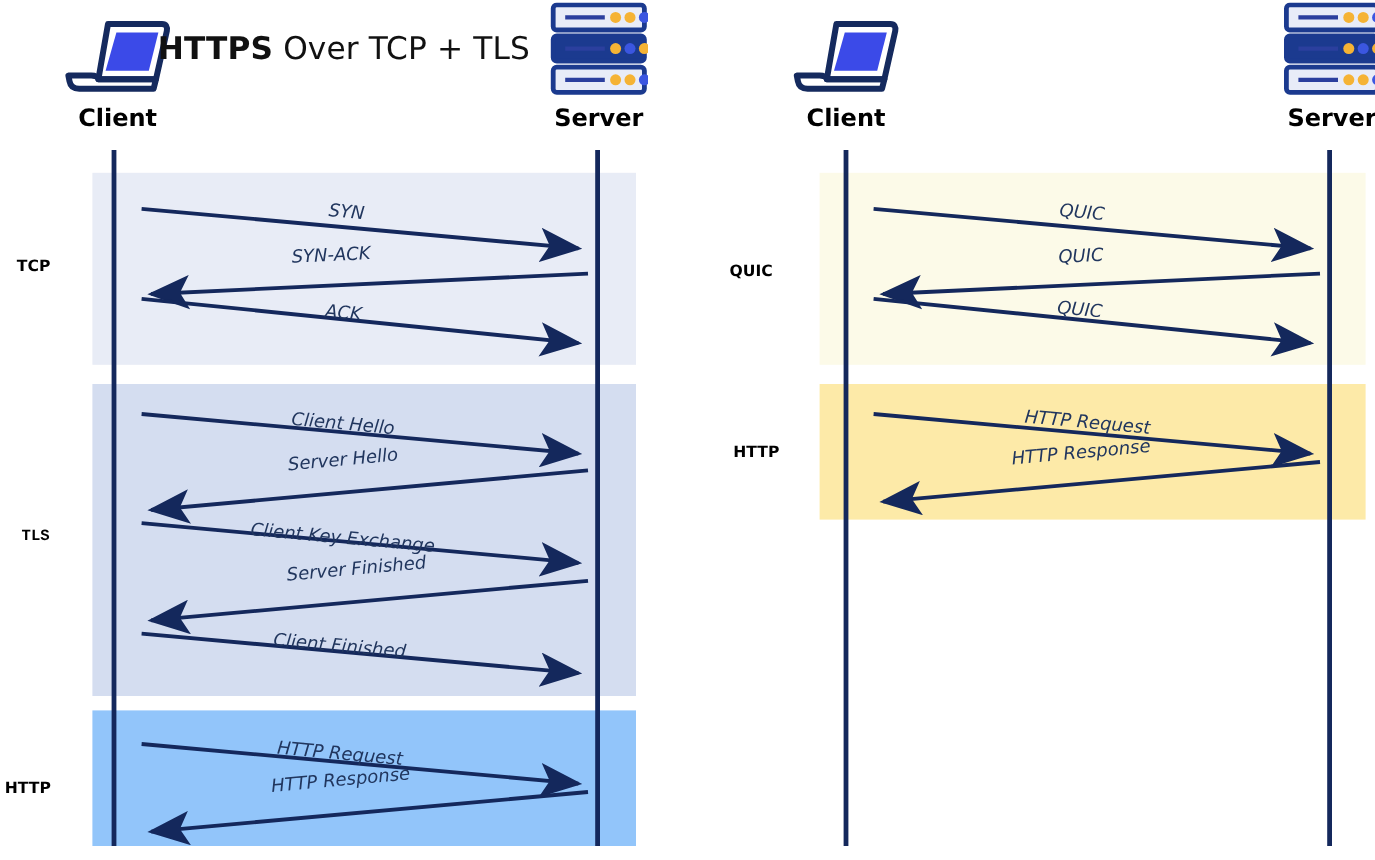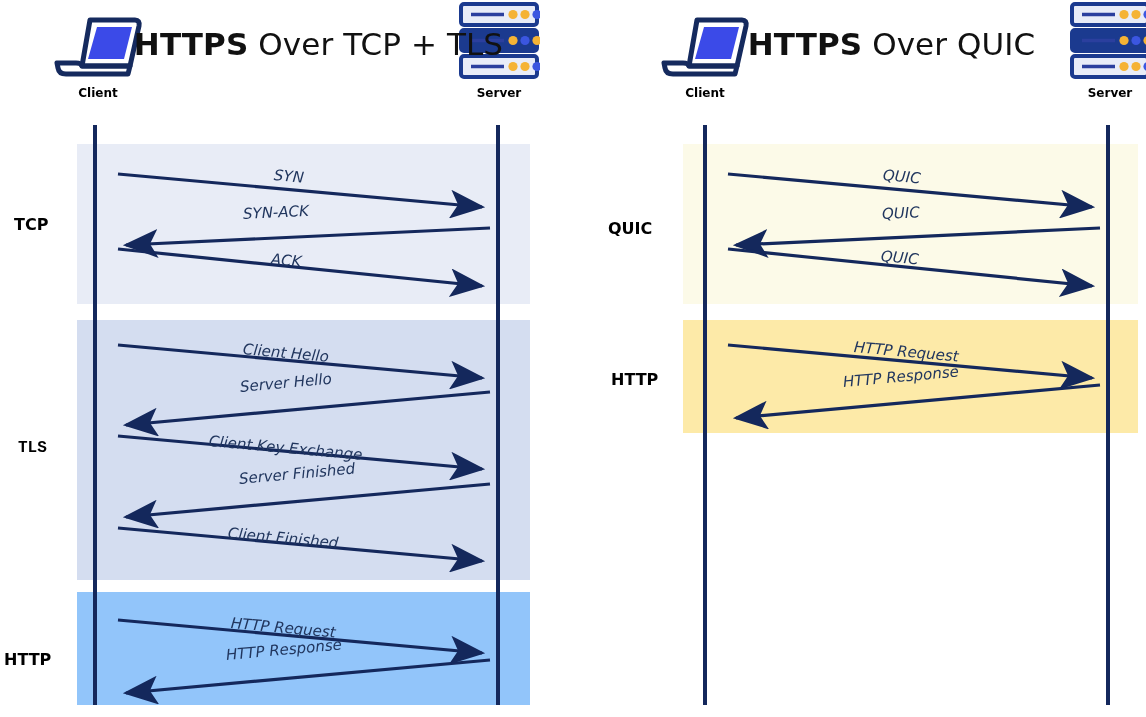--- a/index.html
+++ b/index.html
@@ -6,37 +6,37 @@
   body{width:1146px;height:717px;position:relative;overflow:hidden;
        font-family:"DejaVu Sans","Liberation Sans",sans-serif;}
 
   .panel{position:absolute;top:0;height:717px;}
   #panel-tcp{left:0;width:573px;}
   #panel-quic{left:573px;width:573px;}
 
   
   .hdr{position:absolute;top:0;left:0;width:100%;height:120px;}
   .title{position:absolute;top:26px;width:100%;text-align:center;
-         font-size:31px;color:#111;letter-spacing:.1px;white-space:nowrap;margin-left:32px;}
+         font-size:26px;color:#111;letter-spacing:.1px;white-space:nowrap;}
   .title .b{font-weight:bold;}
   .title .n{font-weight:400;}
 
-  .node-label{position:absolute;font-size:12px;font-weight:bold;color:#000;
+  .node-label{position:absolute;font-size:20px;font-weight:bold;color:#000;
               text-align:center;white-space:nowrap;}
 
   .icon{position:absolute;}
 
   
   .lifeline{position:absolute;width:4px;background:#14285c;}
 
   
   .band{position:absolute;}
 
   
-  .sec-label{position:absolute;font-size:16px;font-weight:bold;color:#000;
+  .sec-label{position:absolute;font-size:13px;font-weight:bold;color:#000;
              white-space:nowrap;}
 
   
   .msg{position:absolute;font-size:15px;color:#21365e;font-style:italic;
        white-space:nowrap;transform-origin:left center;}
 
   svg.arrows{position:absolute;top:0;left:0;overflow:visible;}
 </style>
 </head>
 <body>
@@ -150,21 +150,20 @@
         <circle cx="67" cy="38.5" r="4.6" fill="#3b56e0"></circle>
         <circle cx="79" cy="38.5" r="4.6" fill="#f5b335"></circle>
         <rect x="3" y="54" width="76" height="21" rx="3" fill="#e8ecf8" stroke="#1b3a8f" stroke-width="4"></rect>
         <line x1="13" y1="64.5" x2="46" y2="64.5" stroke="#2b3f9e" stroke-width="3.5"></line>
         <circle cx="55" cy="64.5" r="4.6" fill="#f5b335"></circle>
         <circle cx="67" cy="64.5" r="4.6" fill="#f5b335"></circle>
         <circle cx="79" cy="64.5" r="4.6" fill="#3b56e0"></circle>
       </svg>
     </div>
     <div class="node-label" style="left:481px;top:86px;width:112px;">Server</div>
-  <div class="title"><span class="b">HTTPS</span><span class="n"> Over QUIC</span></div>
     </div>
 
   <div class="band" id="band-quic-0" style="left: 110px; top: 144px; width: 455px; height: 160px; background: rgb(252, 250, 232);"></div>
   <div class="band" id="band-quic-1" style="left: 110px; top: 320px; width: 455px; height: 113px; background: rgb(253, 234, 168);"></div>
 
   <div class="sec-label" style="left:35px;top:219px;">QUIC</div>
   <div class="sec-label" style="left:38px;top:370px;">HTTP</div>
 
   <div class="lifeline" style="left:130px;top:125px;height:580px;"></div>
   <div class="lifeline" style="left:533px;top:125px;height:580px;"></div>

